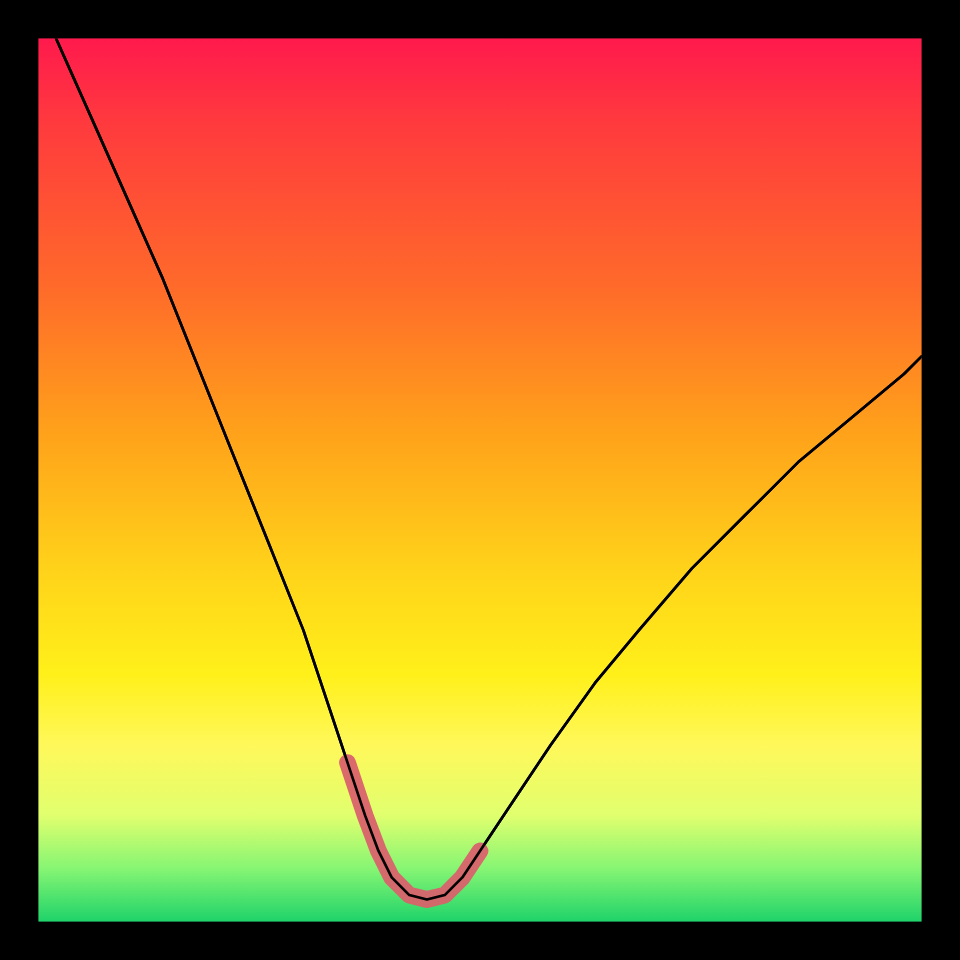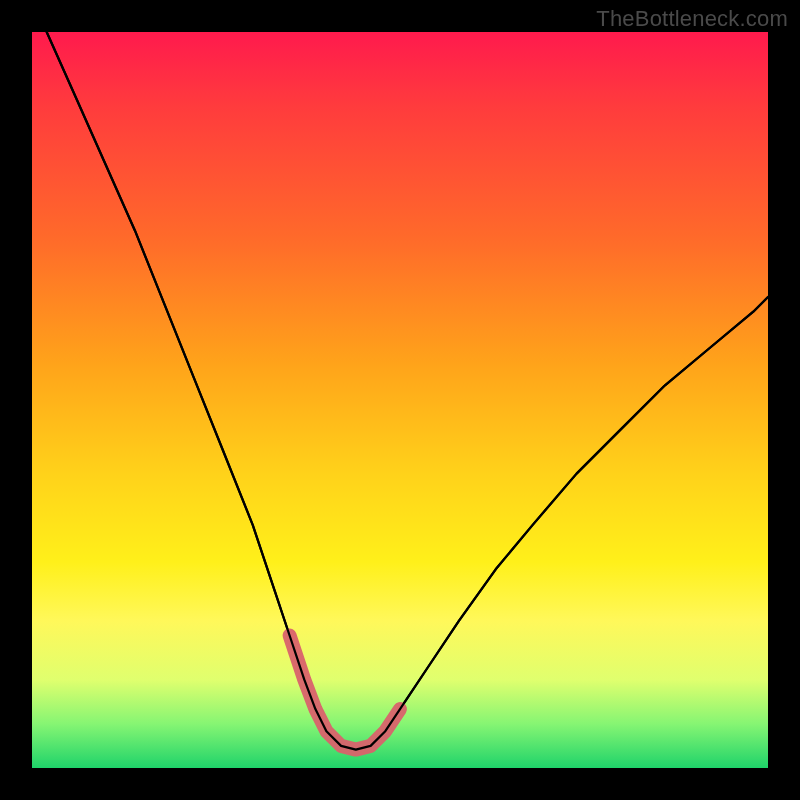--- a/index.html
+++ b/index.html
@@ -52,21 +52,20 @@
     font-weight: 400;
     letter-spacing: 0.2px;
     user-select: none;
   }
 </style>
 </head>
 <body>
 
 <div class="frame">
 
-  <div class="watermark">TheBottleneck.com</div>
 
   <div class="plot-area">
     <svg viewBox="0 0 736 736" preserveAspectRatio="none">
       <path fill="none" stroke="#000" stroke-width="2.2" stroke-linecap="round" stroke-linejoin="round" d="M14.7 0.0 L44.2 66.2 L73.6 132.5 L103.0 198.7 L132.5 272.3 L161.9 345.9 L191.4 419.5 L220.8 493.1 L242.9 559.4 L257.6 603.5 L272.3 647.7 L283.4 677.1 L294.4 699.2 L309.1 713.9 L323.8 717.6 L338.6 713.9 L353.3 699.2 L368.0 677.1 L397.4 633.0 L426.9 588.8 L463.7 537.3 L500.5 493.1 L544.6 441.6 L588.8 397.4 L633.0 353.3 L677.1 316.5 L721.3 279.7 L736.0 265.0"></path>
       <path fill="none" stroke="#d9626c" stroke-width="14" stroke-linecap="round" stroke-linejoin="round" opacity="0.95" d="M257.6 603.5 L272.3 647.7 L283.4 677.1 L294.4 699.2 L309.1 713.9 L323.8 717.6 L338.6 713.9 L353.3 699.2 L368.0 677.1"></path>
       <path fill="none" stroke="#000" stroke-width="2.2" stroke-linecap="round" stroke-linejoin="round" d="M14.7 0.0 L44.2 66.2 L73.6 132.5 L103.0 198.7 L132.5 272.3 L161.9 345.9 L191.4 419.5 L220.8 493.1 L242.9 559.4 L257.6 603.5 L272.3 647.7 L283.4 677.1 L294.4 699.2 L309.1 713.9 L323.8 717.6 L338.6 713.9 L353.3 699.2 L368.0 677.1 L397.4 633.0 L426.9 588.8 L463.7 537.3 L500.5 493.1 L544.6 441.6 L588.8 397.4 L633.0 353.3 L677.1 316.5 L721.3 279.7 L736.0 265.0"></path>
     </svg>
   </div>
 
 </div>

